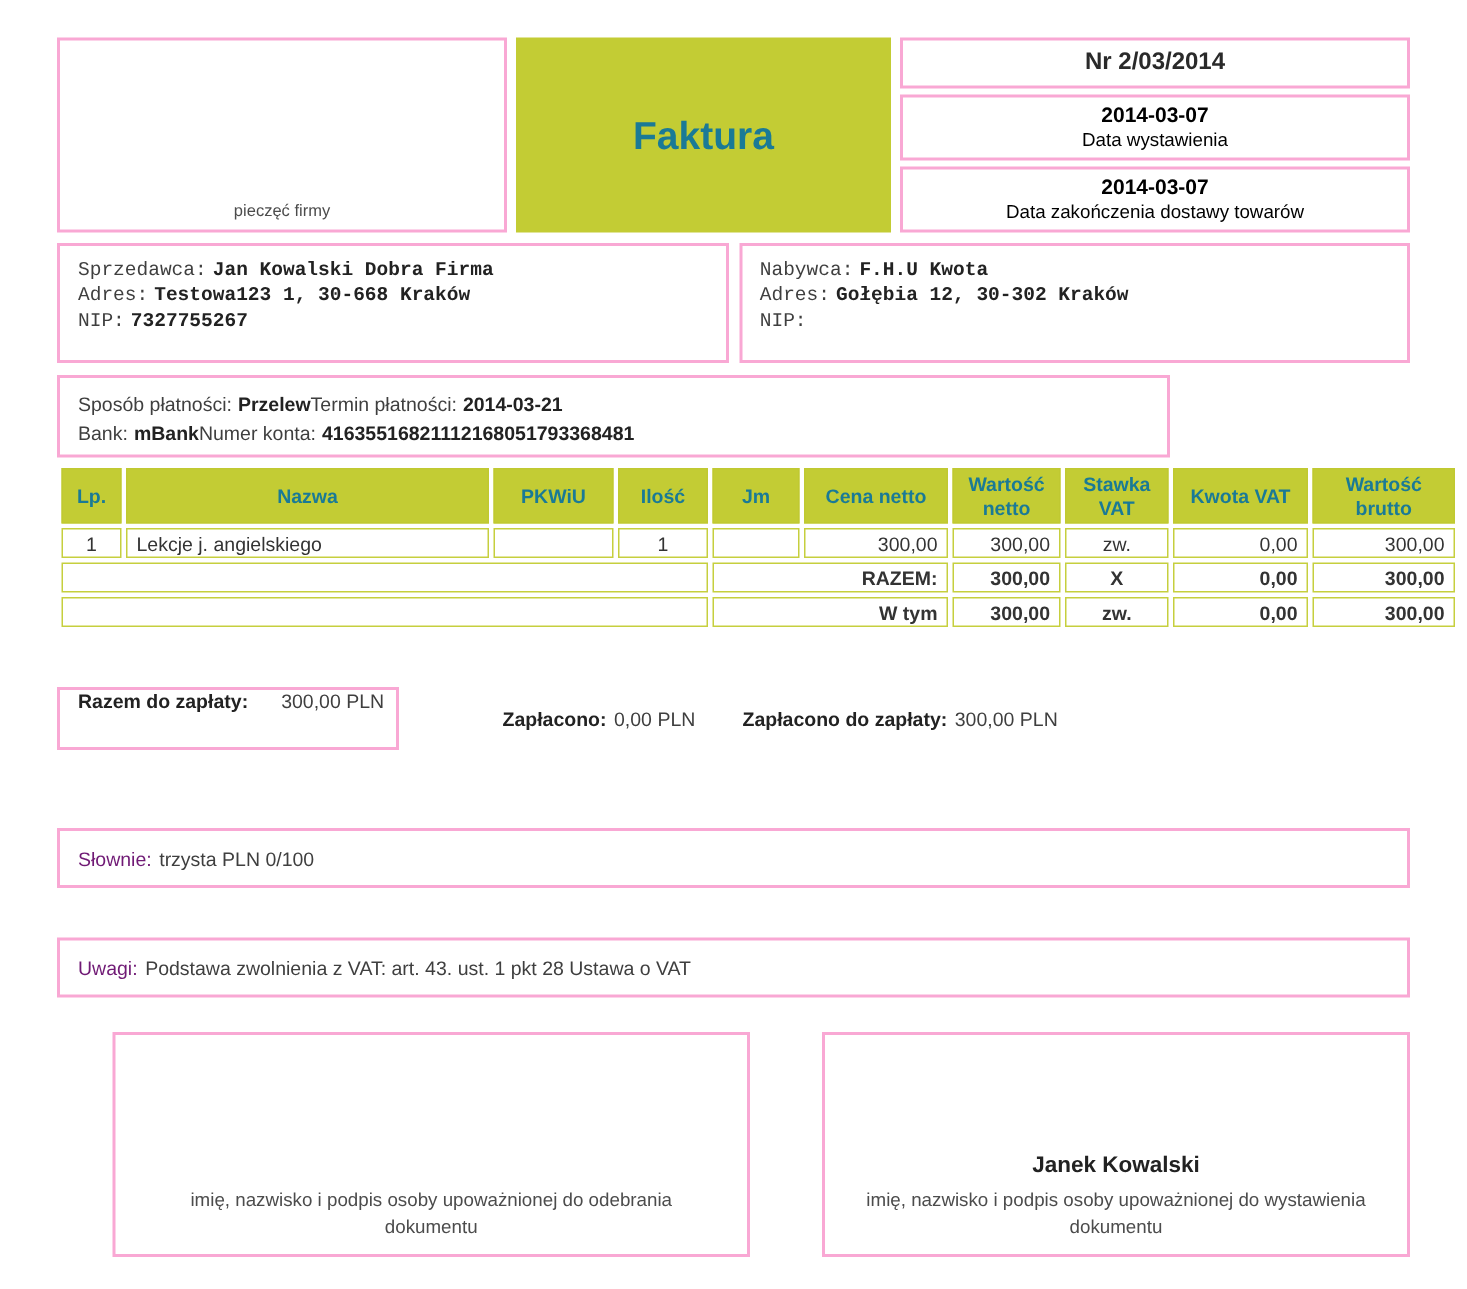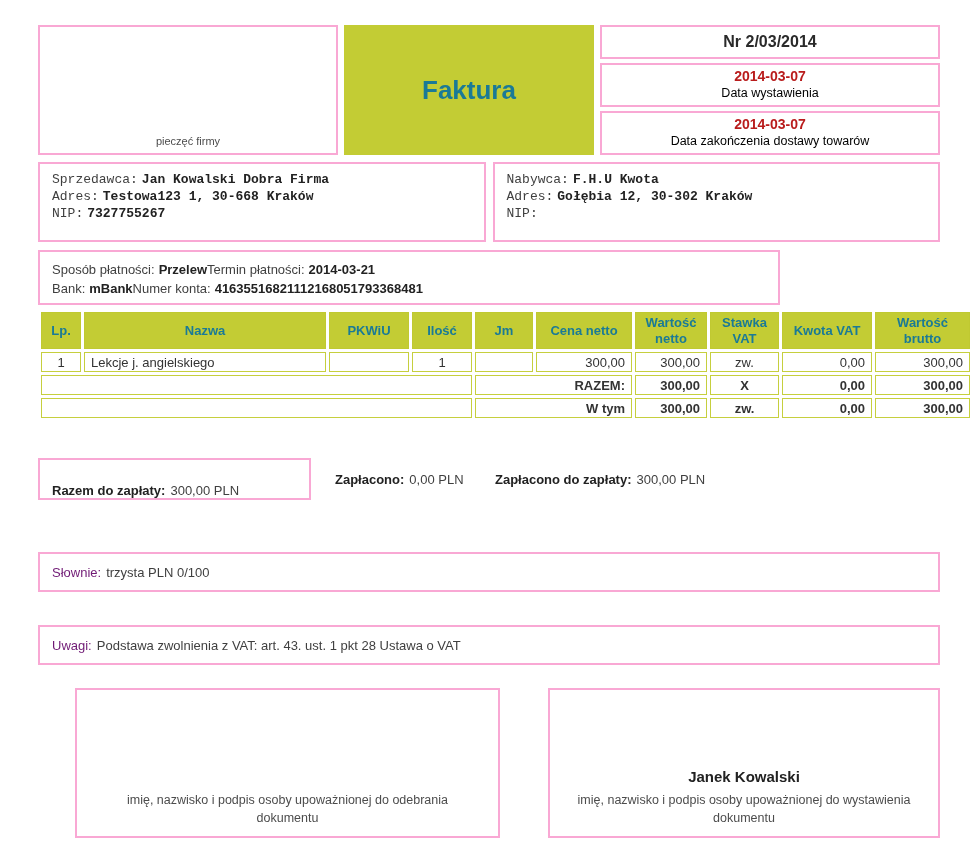--- a/index.html
+++ b/index.html
@@ -14,21 +14,21 @@
 
   
   .header-row { position:absolute; left:38px; top:25px; width:902px; height:130px; display:flex; gap:6px; }
   .stamp-box { width:300px; position:relative; }
   .stamp-caption { position:absolute; bottom:6px; left:0; right:0; text-align:center; font-size:11px; color:#4c4c4c; }
   .title-box { width:250px; background:#c3cc34; display:flex; align-items:center; justify-content:center; }
   .title-box .title { font-size:26px; font-weight:700; color:#1a7a96; }
   .dates-col { flex:1; display:flex; flex-direction:column; gap:4px; }
   .nr-box { height:34px; display:flex; align-items:center; justify-content:center; font-size:16px; font-weight:700; color:#2a2a2a; }
   .date-box { flex:1; display:flex; flex-direction:column; align-items:center; justify-content:center; line-height:1.25; }
-  .date-value { font-size:14px; font-weight:700; color:#b91c1c; }
+  .date-value { font-size:14px; font-weight:700; color:#000000; }
   .date-label { font-size:12.5px; color:#000000; }
 
   
   .parties-row { position:absolute; left:38px; top:162px; width:902px; height:80px; display:flex; gap:7px; }
   .party-box { flex:1; padding:7px 12px; line-height:17px;font-family:Liberation Mono, monospace; }
   .party-box .lbl { margin-right:4px; }
 
   
   .payment-box { position:absolute; left:38px; top:250px; width:742px; height:55px; padding:8px 12px; line-height:19px; }
   .payment-box span { margin-right:4px; }
@@ -43,21 +43,21 @@
   }
   table.items td { background:#fff; border:1px solid #c6cf3e; height:20px; padding:1px 6px; font-size:13px; color:#333; vertical-align:middle; }
   td.c { text-align:center; }
   td.r { text-align:right; }
   td.ghost { border:none; background:transparent; }
   td.sum-label { background:#c3cc34; border:1px solid #c0c931; color:#1a7a96; font-weight:700; text-align:right; padding-right:10px; }
   td.sum-val { font-weight:700; color:#222; }
 
   
   .totals-row { position:absolute; left:38px; top:458px; width:902px; height:42px; }
-  .total-due-box { position:absolute; left:0; top:0; width:273px; height:42px; display:flex; align-items:flex-end; padding-left:12px; }
+  .total-due-box { position:absolute; left:0; top:0; width:228px; height:42px; display:flex; align-items:flex-start; padding-left:12px;gap:17px; }
   .paid-line { position:absolute; left:297px; top:0; height:42px; display:flex; align-items:center; }
   .remaining-line { position:absolute; left:457px; top:0; height:42px; display:flex; align-items:center; }
   .totals-row .lbl { font-weight:700; color:#222; margin-right:5px; }
 
   
   .words-box { position:absolute; left:38px; top:552px; width:902px; height:40px; display:flex; align-items:center; padding-left:12px; }
   .notes-box { position:absolute; left:38px; top:625px; width:902px; height:40px; display:flex; align-items:center; padding-left:12px; }
   .words-box .lbl, .notes-box .lbl { font-weight:400; color:#701a75; margin-right:5px; }
 
   

